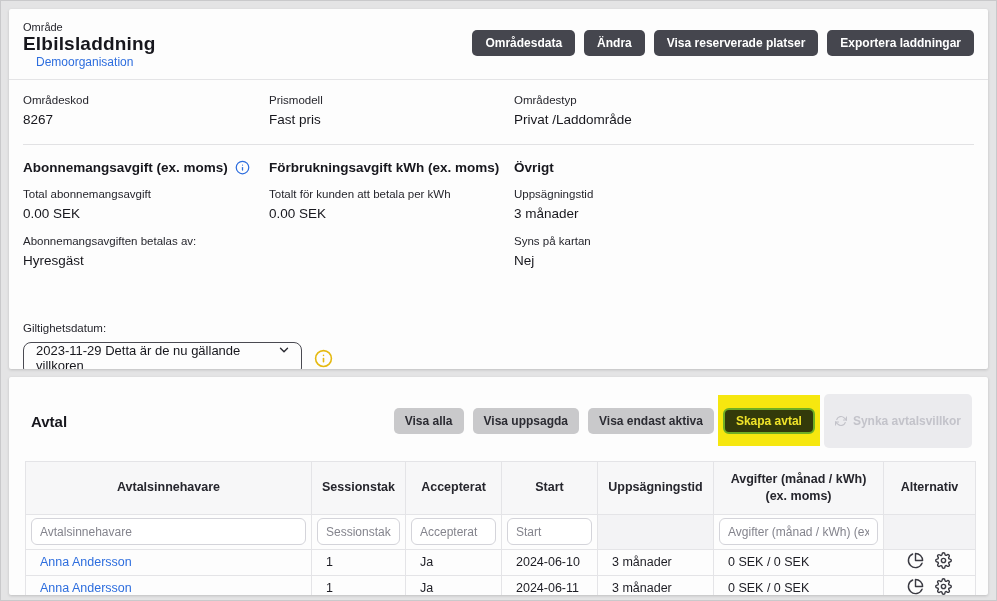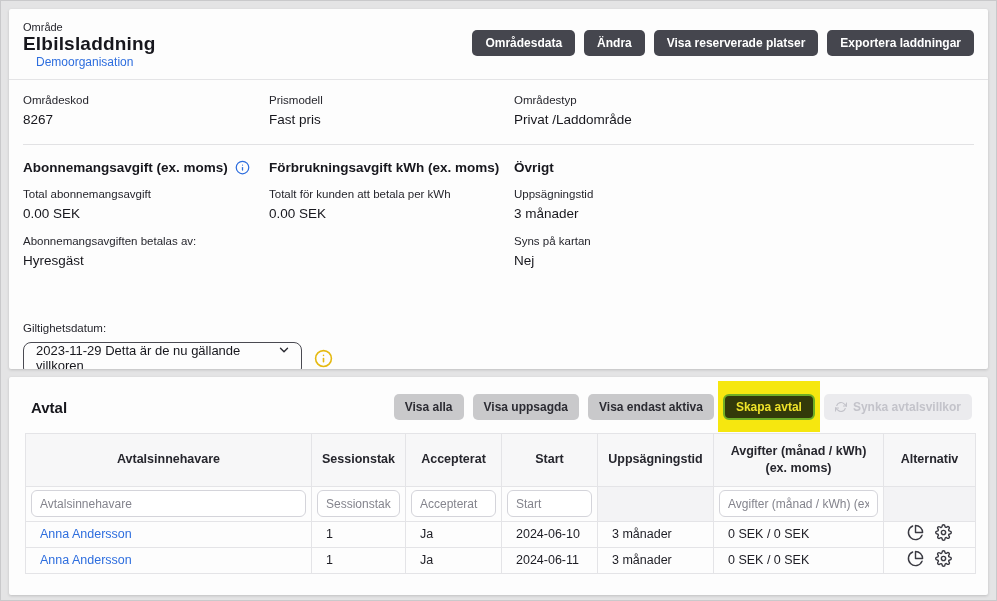--- a/index.html
+++ b/index.html
@@ -85,21 +85,21 @@
     position: relative; z-index: 1;
     background: var(--create_btn_bg); color: var(--create_btn_text);
     border: 2px solid var(--create_btn_border); border-radius: 6px;
     font-family: inherit; font-size: 12px; font-weight: bold;
     padding: 4px 11px; cursor: pointer; white-space: nowrap;
   }
   .btn-disabled {
     background: #ebebee; color: #c3c3ca;
     border: none; border-radius: 5px;
     font-family: inherit; font-size: 12px; font-weight: 600;
-    padding: 6px 11px; white-space: nowrap; cursor: default;
+    padding: 20px 11px; white-space: nowrap; cursor: default;
     display: inline-flex; align-items: center; gap: 6px;
   }
 
   
   table { width: 100%; border-collapse: collapse; table-layout: fixed; }
   th, td { border: 1px solid #e4e4e7; }
   th {
     background: #f7f7f8; font-size: 12.5px; font-weight: 600; color: #26262d;
     text-align: center; padding: 9px 8px; height: 52px; line-height: 1.35;
   }

